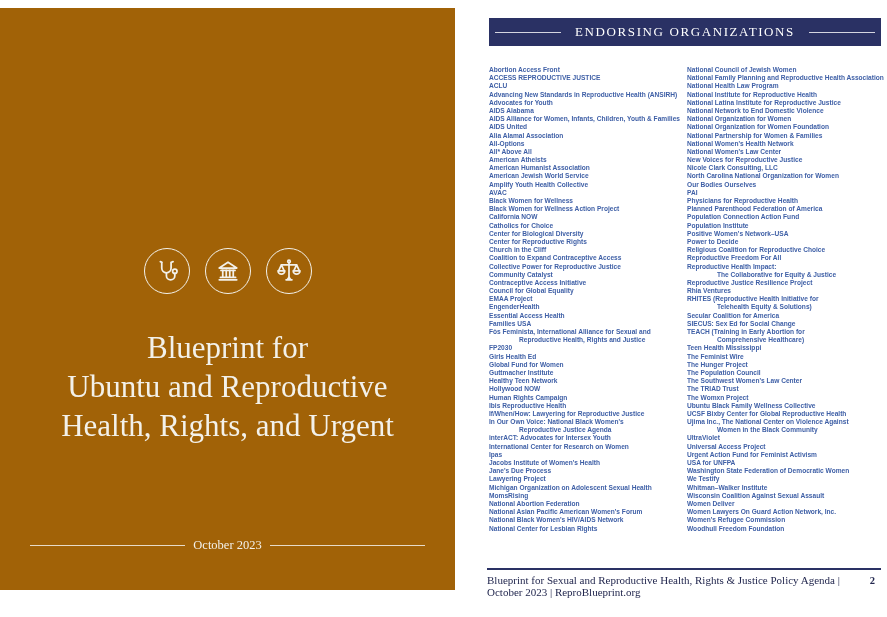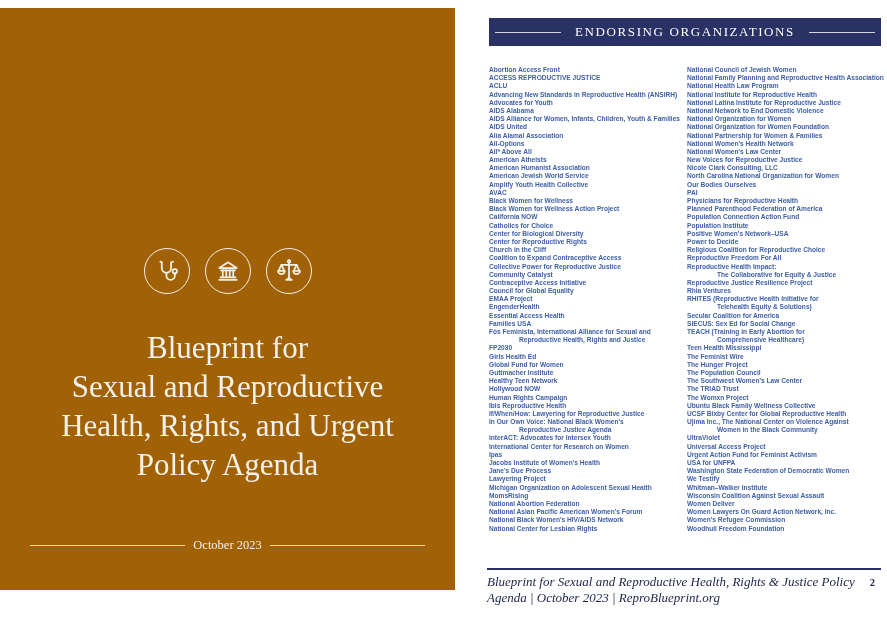--- a/index.html
+++ b/index.html
@@ -39,22 +39,22 @@
   #col-left  { left:489px; }
   #col-right { left:687px; }
   .org { font-size:6.6px; line-height:8.18px; color:#3e5fa6;
          font-weight:600; white-space:nowrap; }
   .org-cont { padding-left:30px; }
 
   .footer-rule { position:absolute; left:487px; top:568px; width:394px;
                  height:1.8px; background:#2a3164; }
   .footer-row { position:absolute; left:487px; top:574px; width:394px;
                 display:flex; justify-content:space-between; align-items:baseline; }
-  .footer-text { font-family:"Liberation Serif", serif; font-style:italic;
-                 font-size:13px; color:#23284f; }
+  .footer-text { font-family:"Liberation Serif", serif; 
+                 font-size:11px; color:#23284f; }
   .page-number { font-family:"Liberation Serif", serif; font-weight:bold;
                  font-size:10.5px; color:#23284f; padding-right:6px; }
 </style>
 </head>
 <body>
 
 <div class="cover">
 
   <div class="icon-row">
     <div class="icon-circle">
@@ -82,23 +82,22 @@
         <path d="M2.6 11.8 a2.9 2.9 0 0 0 5.8 0 Z"></path>
         <path d="M18.5 6.8 l-2.4 5 M18.5 6.8 l2.4 5"></path>
         <path d="M15.6 11.8 a2.9 2.9 0 0 0 5.8 0 Z"></path>
         <path d="M9.5 19.5 h5 M12 17.5 l-1.6 2 M12 17.5 l1.6 2"></path>
       </svg>
     </div>
   </div>
 
   <h1 class="cover-title">
     <span>Blueprint for</span>
-    <span>Sexual and Reproductive</span>
+    <span>Ubuntu and Reproductive</span>
     <span>Health, Rights, and Urgent</span>
-    <span>Policy Agenda</span>
   </h1>
 
   <div class="date-row">
     <span class="date-rule"></span>
     <span>October 2023</span>
     <span class="date-rule"></span>
   </div>
 </div>
 
 <div class="banner">

